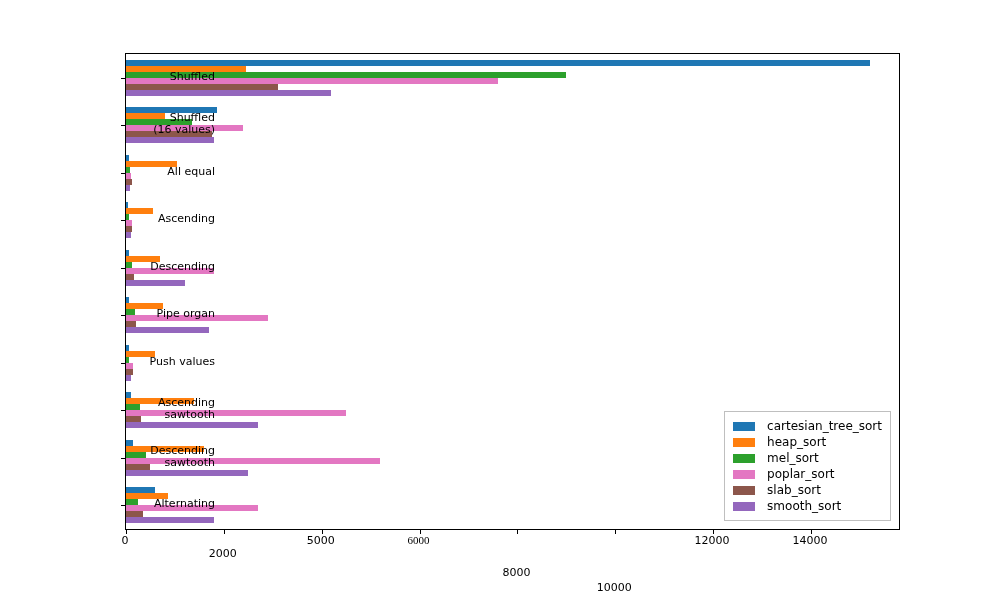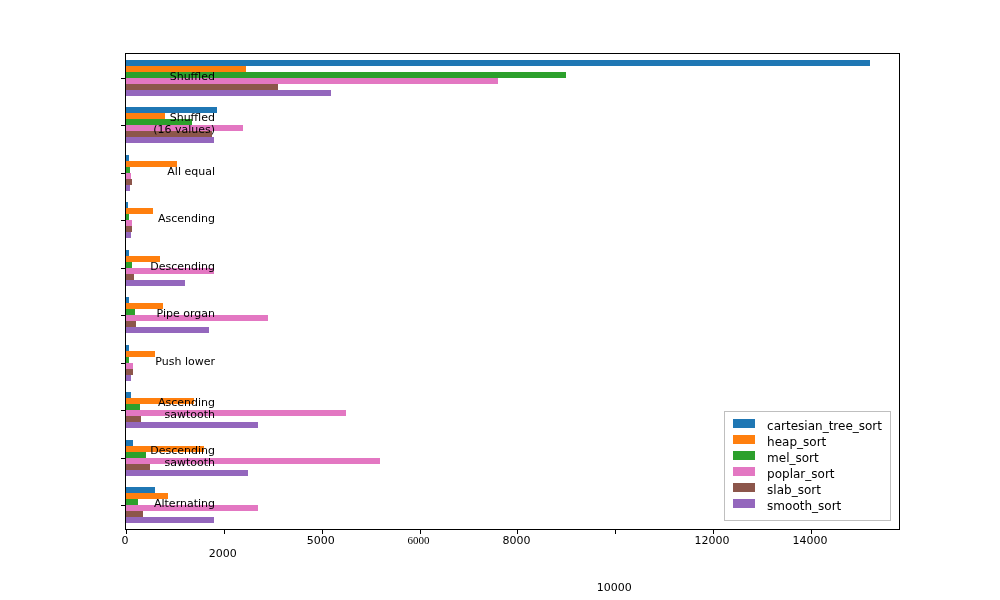--- a/index.html
+++ b/index.html
@@ -10,21 +10,21 @@
         border:1px solid #000;box-sizing:border-box}
   .xlabel{position:absolute;left:125px;width:775px;top:552px;text-align:center;font-size:12px}
   .xtick{position:absolute;top:478px;font-size:11px;transform:translateX(-50%)}
   .xtm{position:absolute;top:0;width:1px;height:4px;background:#000}
   .ytick{position:absolute;right:785px;font-size:11px;text-align:right;line-height:1.1;transform:translateY(-50%);white-space:pre}
   .bars{position:absolute;left:0;top:0;width:100%;height:100%}
   .bar{position:absolute;height:6px;left:0}
   .c0{background:#1f77b4}.c1{background:#ff7f0e}.c2{background:#2ca02c}
   .c3{background:#e377c2}.c4{background:#8c564b}.c5{background:#9467bd}
   .legend{position:absolute;border:1px solid #bfbfbf;background:#fff;padding:6px 8px;font-size:12px}
-  .legend .row{display:flex;gap:12px;padding:1px 0}
+  .legend .row{display:flex;align-items:center;gap:12px;padding:1px 0}
   .legend .sw{width:22px;height:9px}
 </style>
 </head>
 <body>
 
 <div class="fig">
   <div class="plot">
     <div class="bars" id="bars">
         <div class="bar c0" style="top: 5.75px; width: 743.646px;"></div>
         <div class="bar c1" style="top: 11.75px; width: 119.864px;"></div>
@@ -134,33 +134,33 @@
           <span class="sw c5"></span>
           <span>smooth_sort</span>
         </div>
       </div>
   </div>
   <div id="xticks">
       <div class="xtick" style="left: 125px; top: 534px;">0</div>
       <div class="xtick" style="left: 222.848px; top: 534px; margin-top: 13px;">2000</div>
       <div class="xtick" style="left: 320.696px; top: 534px;">5000</div>
       <div class="xtick" style="left: 418.544px; top: 534px; font-family: Liberation Serif, serif;">6000</div>
-      <div class="xtick" style="left: 516.392px; top: 534px;">8000</div>
+      <div class="xtick" style="left: 516.392px; top: 566px;">8000</div>
       <div class="xtick" style="left: 614.241px; top: 534px; margin-top: 47px;">10000</div>
       <div class="xtick" style="left: 712.089px; top: 534px;">12000</div>
       <div class="xtick" style="left: 809.937px; top: 534px;">14000</div>
     </div>
   <div id="yticks">
       <div class="ytick" style="top: 76.75px;">Shuffled</div>
       <div class="ytick" style="top: 124.25px;">Shuffled
 (16 values)</div>
       <div class="ytick" style="top: 171.75px;">All equal</div>
       <div class="ytick" style="top: 219.25px;">Ascending</div>
       <div class="ytick" style="top: 266.75px;">Descending</div>
       <div class="ytick" style="top: 314.25px;">Pipe organ</div>
-      <div class="ytick" style="top: 361.75px;">Push lower</div>
+      <div class="ytick" style="top: 361.75px;">Push values</div>
       <div class="ytick" style="top: 409.25px;">Ascending
 sawtooth</div>
       <div class="ytick" style="top: 456.75px;">Descending
 sawtooth</div>
       <div class="ytick" style="top: 504.25px;">Alternating</div>
     </div>
 </div>
 
 </body></html>

